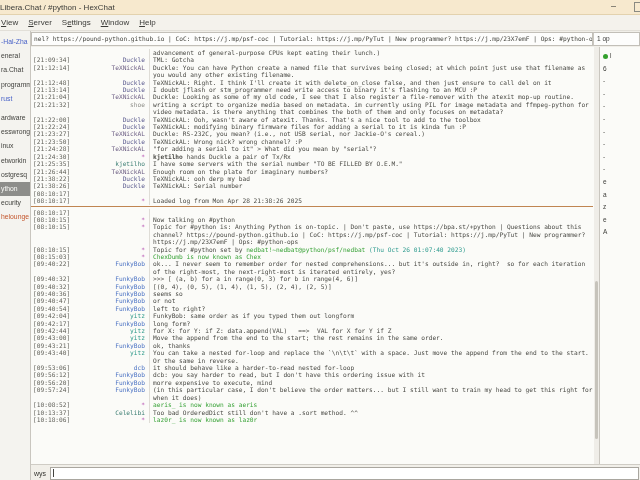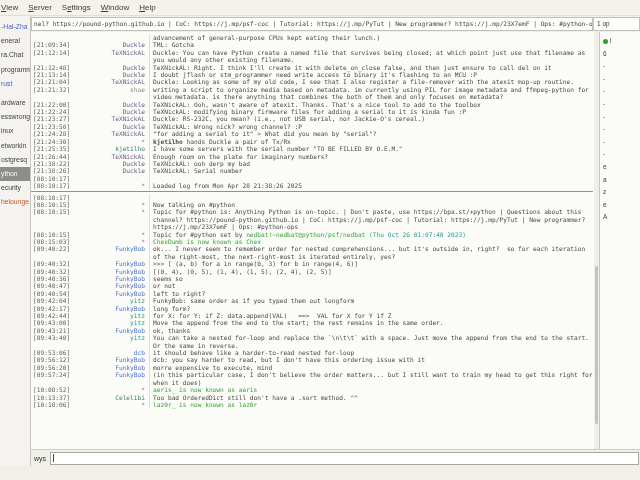--- a/index.html
+++ b/index.html
@@ -49,20 +49,25 @@
   .input-bar{height:16px;background:#f1efe9;border-top:1px solid #cfccc5;display:flex;align-items:center;}
   .nick-label{font-size:7px;color:#33332f;padding:0 4px 0 3px;white-space:nowrap;}
   .entry{flex:1;height:11px;background:#ffffff;border:1px solid #a9a69f;margin-right:1px;position:relative;}
   .caret{position:absolute;left:2px;top:1px;width:1px;height:8px;background:#444440;}
 </style>
 </head>
 <body>
 
 <div class="window">
 
+  <div class="titlebar">
+    <span class="title-text">Libera.Chat / #python - HexChat</span>
+    <span class="win-min">–</span>
+    <span class="win-max"></span>
+  </div>
 
   <div class="menubar">
       <span class="menu-item"><u>V</u>iew</span>
       <span class="menu-item"><u>S</u>erver</span>
       <span class="menu-item">S<u>e</u>ttings</span>
       <span class="menu-item"><u>W</u>indow</span>
       <span class="menu-item"><u>H</u>elp</span>
     </div>
 
   <div class="content">

